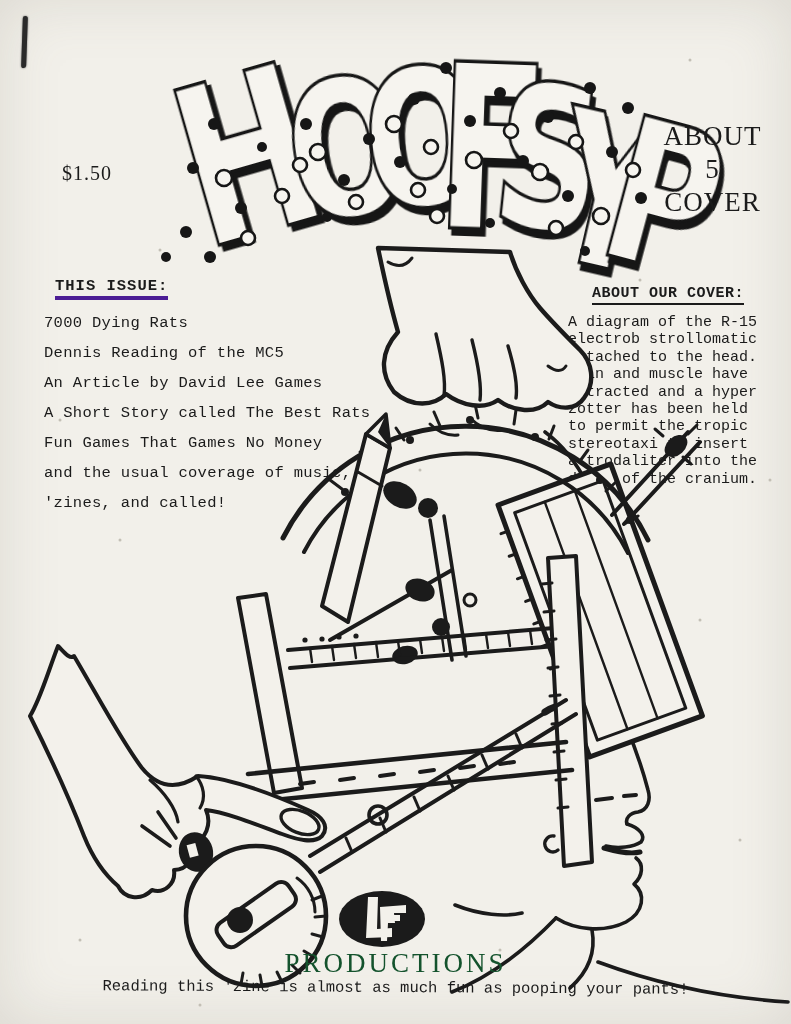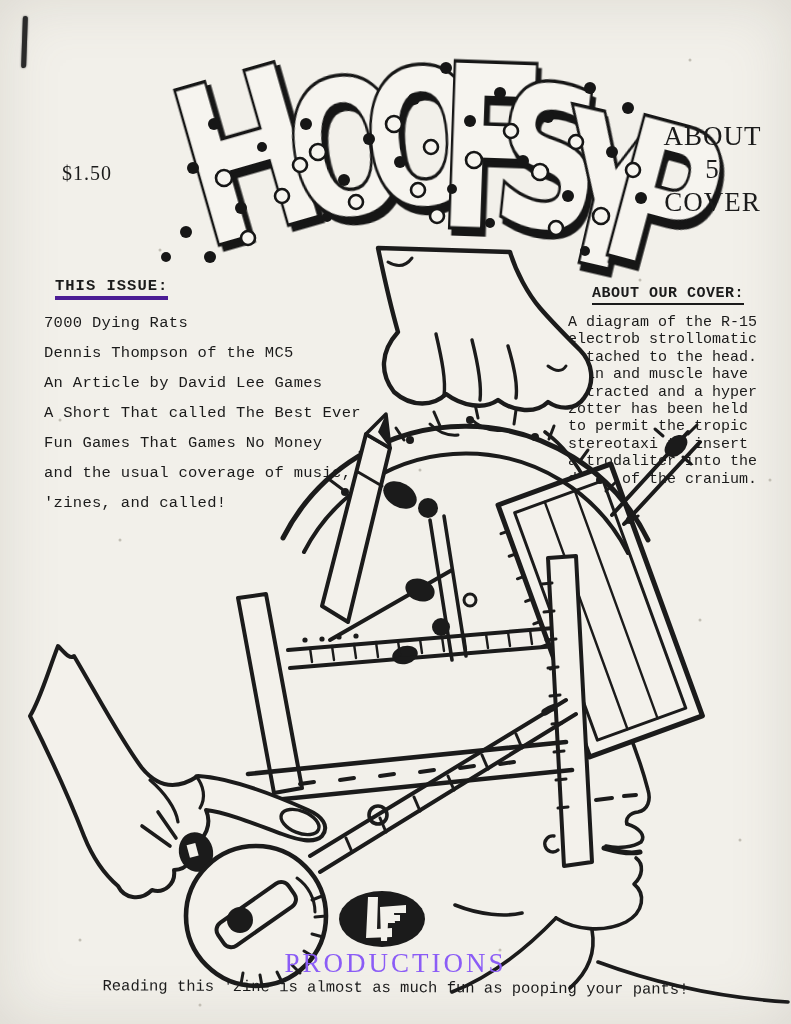--- a/index.html
+++ b/index.html
@@ -51,21 +51,21 @@
   .title-art,.illustration{position:absolute;left:0;top:0;pointer-events:none;}
   .title-art text{
     font-family:"DejaVu Sans","Liberation Sans",sans-serif;
     font-weight:bold;fill:#f6f4ef;stroke:#161616;stroke-width:7px;
     paint-order:stroke fill;
     filter:drop-shadow(5px 6px 0 #161616);
   }
   .logo{position:absolute;left:338px;top:889px;width:88px;height:60px;}
   .productions{
     position:absolute;left:0;top:948px;width:791px;text-align:center;
-    font-size:27px;letter-spacing:3px;color:#8b5cf6;
+    font-size:27px;letter-spacing:3px;color:#14532d;
   }
   .tagline{
     position:absolute;left:0;top:979px;width:791px;text-align:center;
     font-family:"Liberation Mono","DejaVu Sans Mono",monospace;
     font-size:15.5px;letter-spacing:0;transform:rotate(.35deg);
     white-space:nowrap;z-index:5;
   }
   .productions{z-index:5;}
   .ink{stroke:#1b1b1b;stroke-linecap:round;stroke-linejoin:round;fill:none;}
   .paperfill{fill:#f3f1eb;}
@@ -142,23 +142,23 @@
   <div class="issue-box">
     <div>ABOUT</div>
     <div>5</div>
     <div>COVER</div>
   </div>
 
   <div class="this-issue">
     <div class="hd">THIS ISSUE:</div>
     <div class="items">
       <div class="item">7000 Dying Rats</div>
-      <div class="item">Dennis Thompson of the MC5</div>
+      <div class="item">Dennis Reading of the MC5</div>
       <div class="item">An Article by David Lee Games</div>
-      <div class="item">A Short That called The Best Ever</div>
+      <div class="item">A Short Story called The Best Rats</div>
       <div class="item">Fun Games That Games No Money</div>
       <div class="item">and the usual coverage of music,</div>
       <div class="item">'zines, and called!</div>
     </div>
   </div>
 
   <div class="about">
     <div class="hd">ABOUT OUR COVER:</div>
     <div class="body">A diagram of the R-15
 electrob strollomatic

